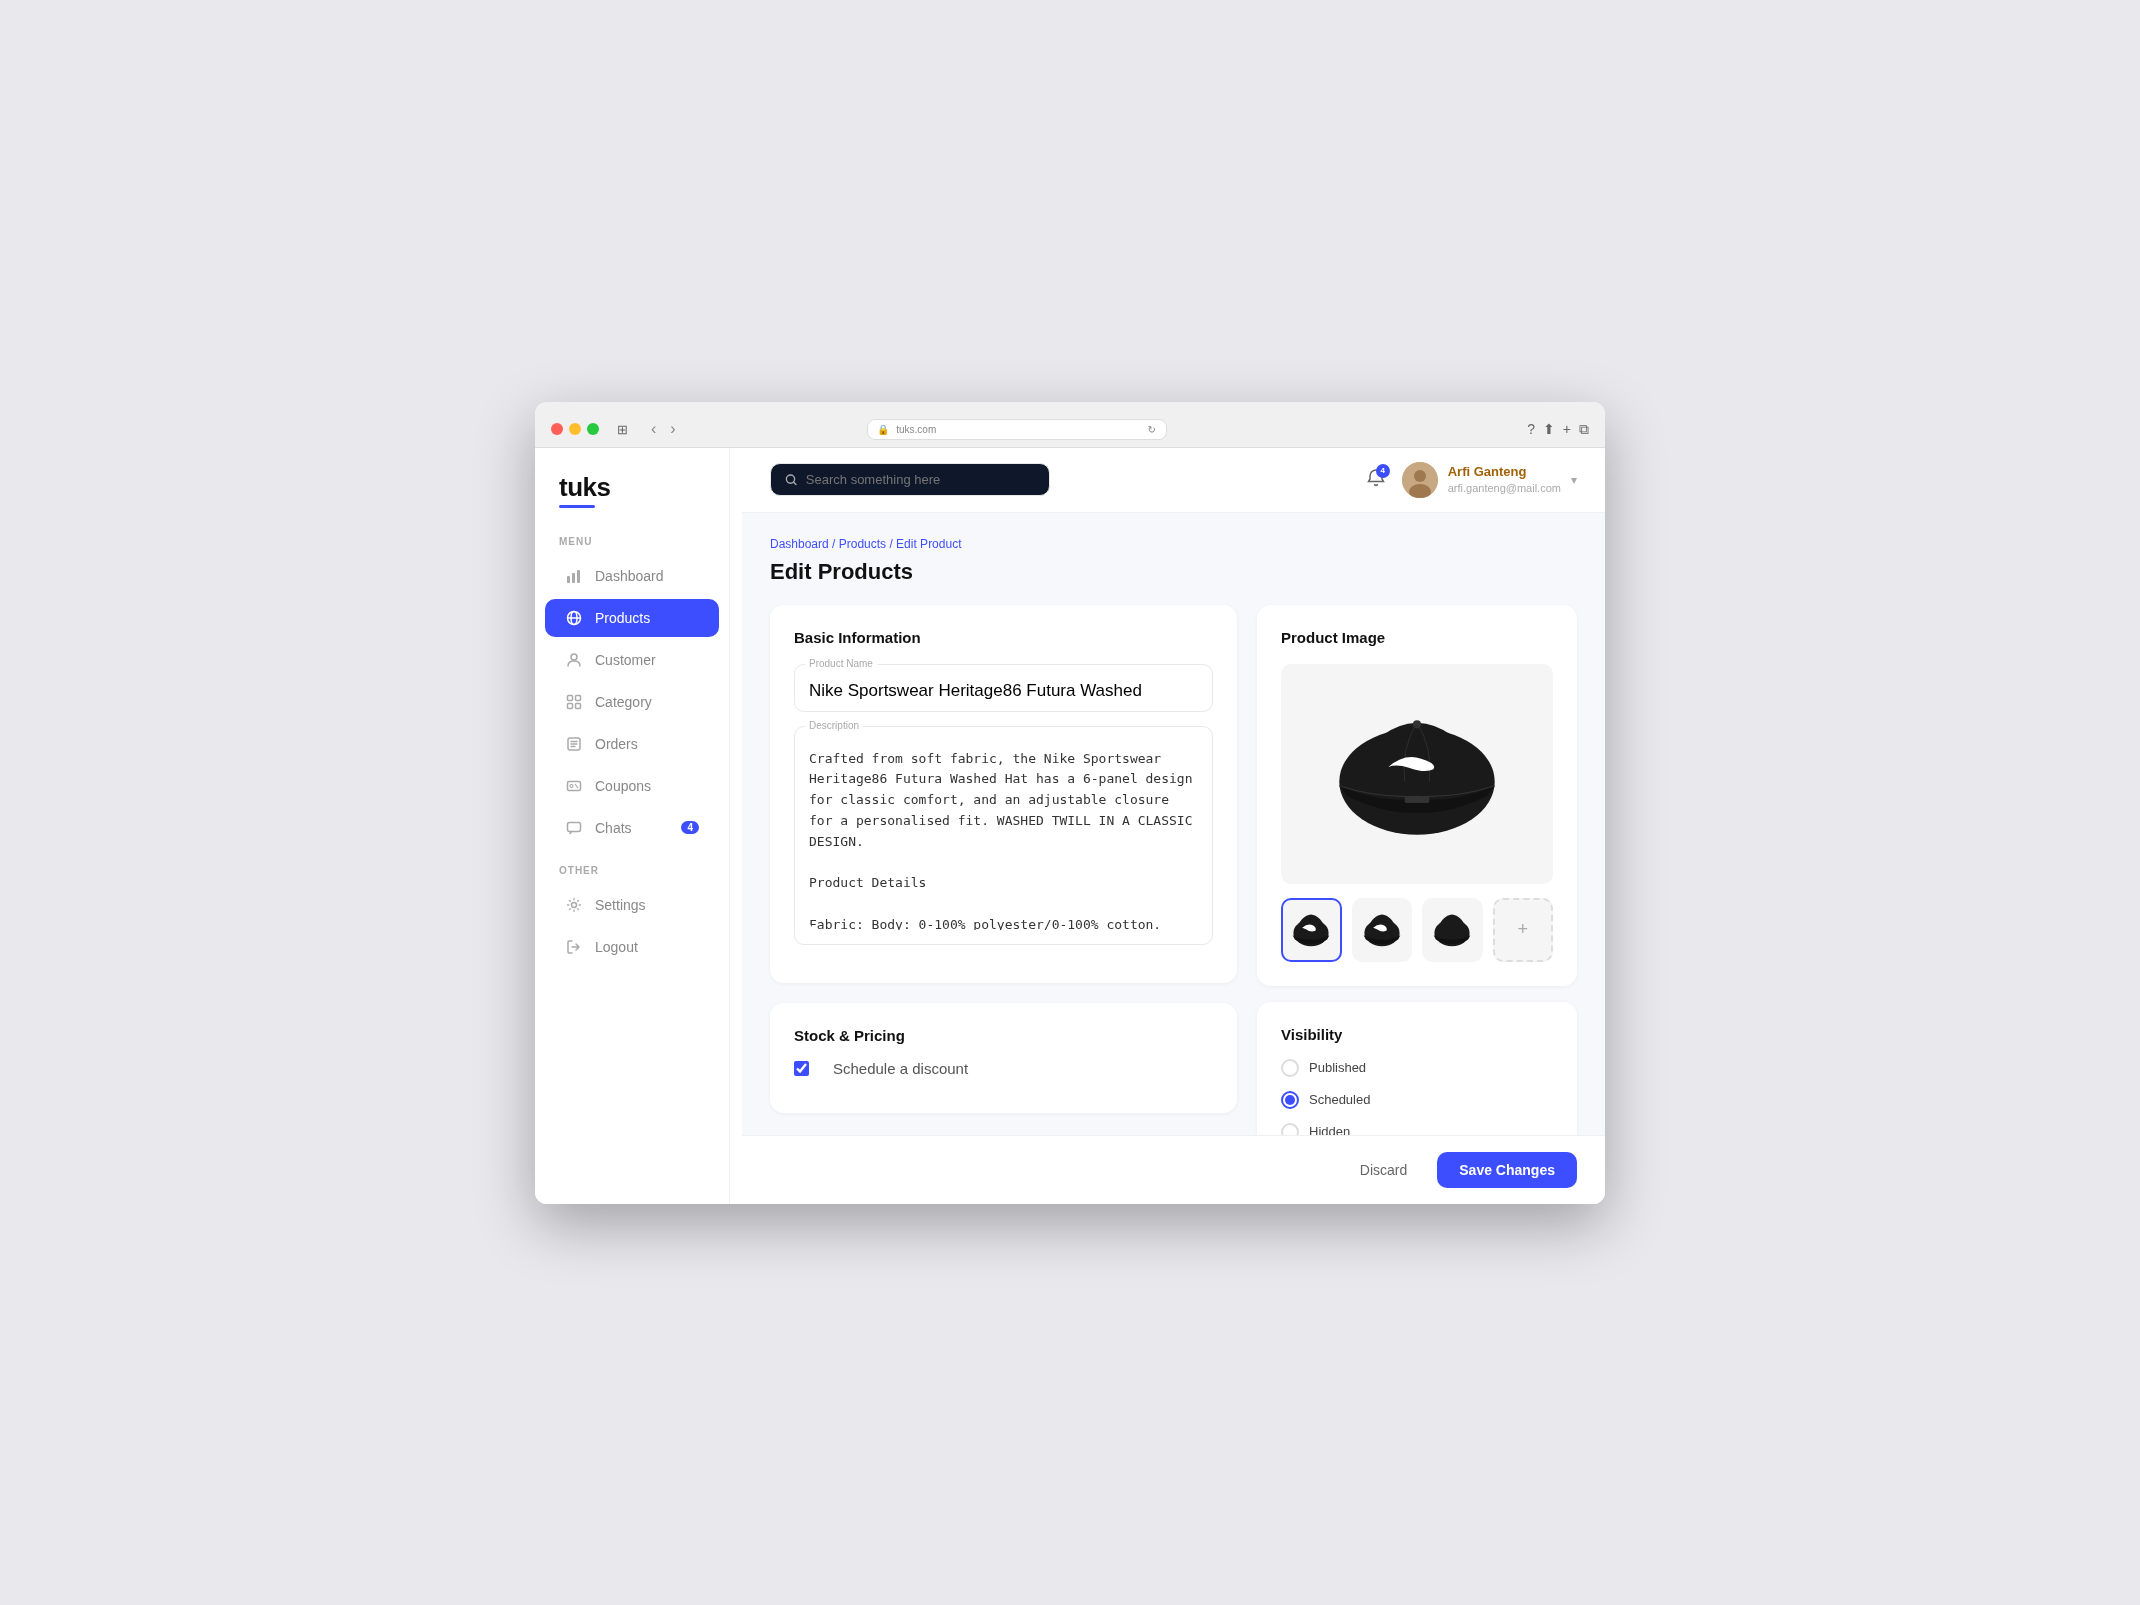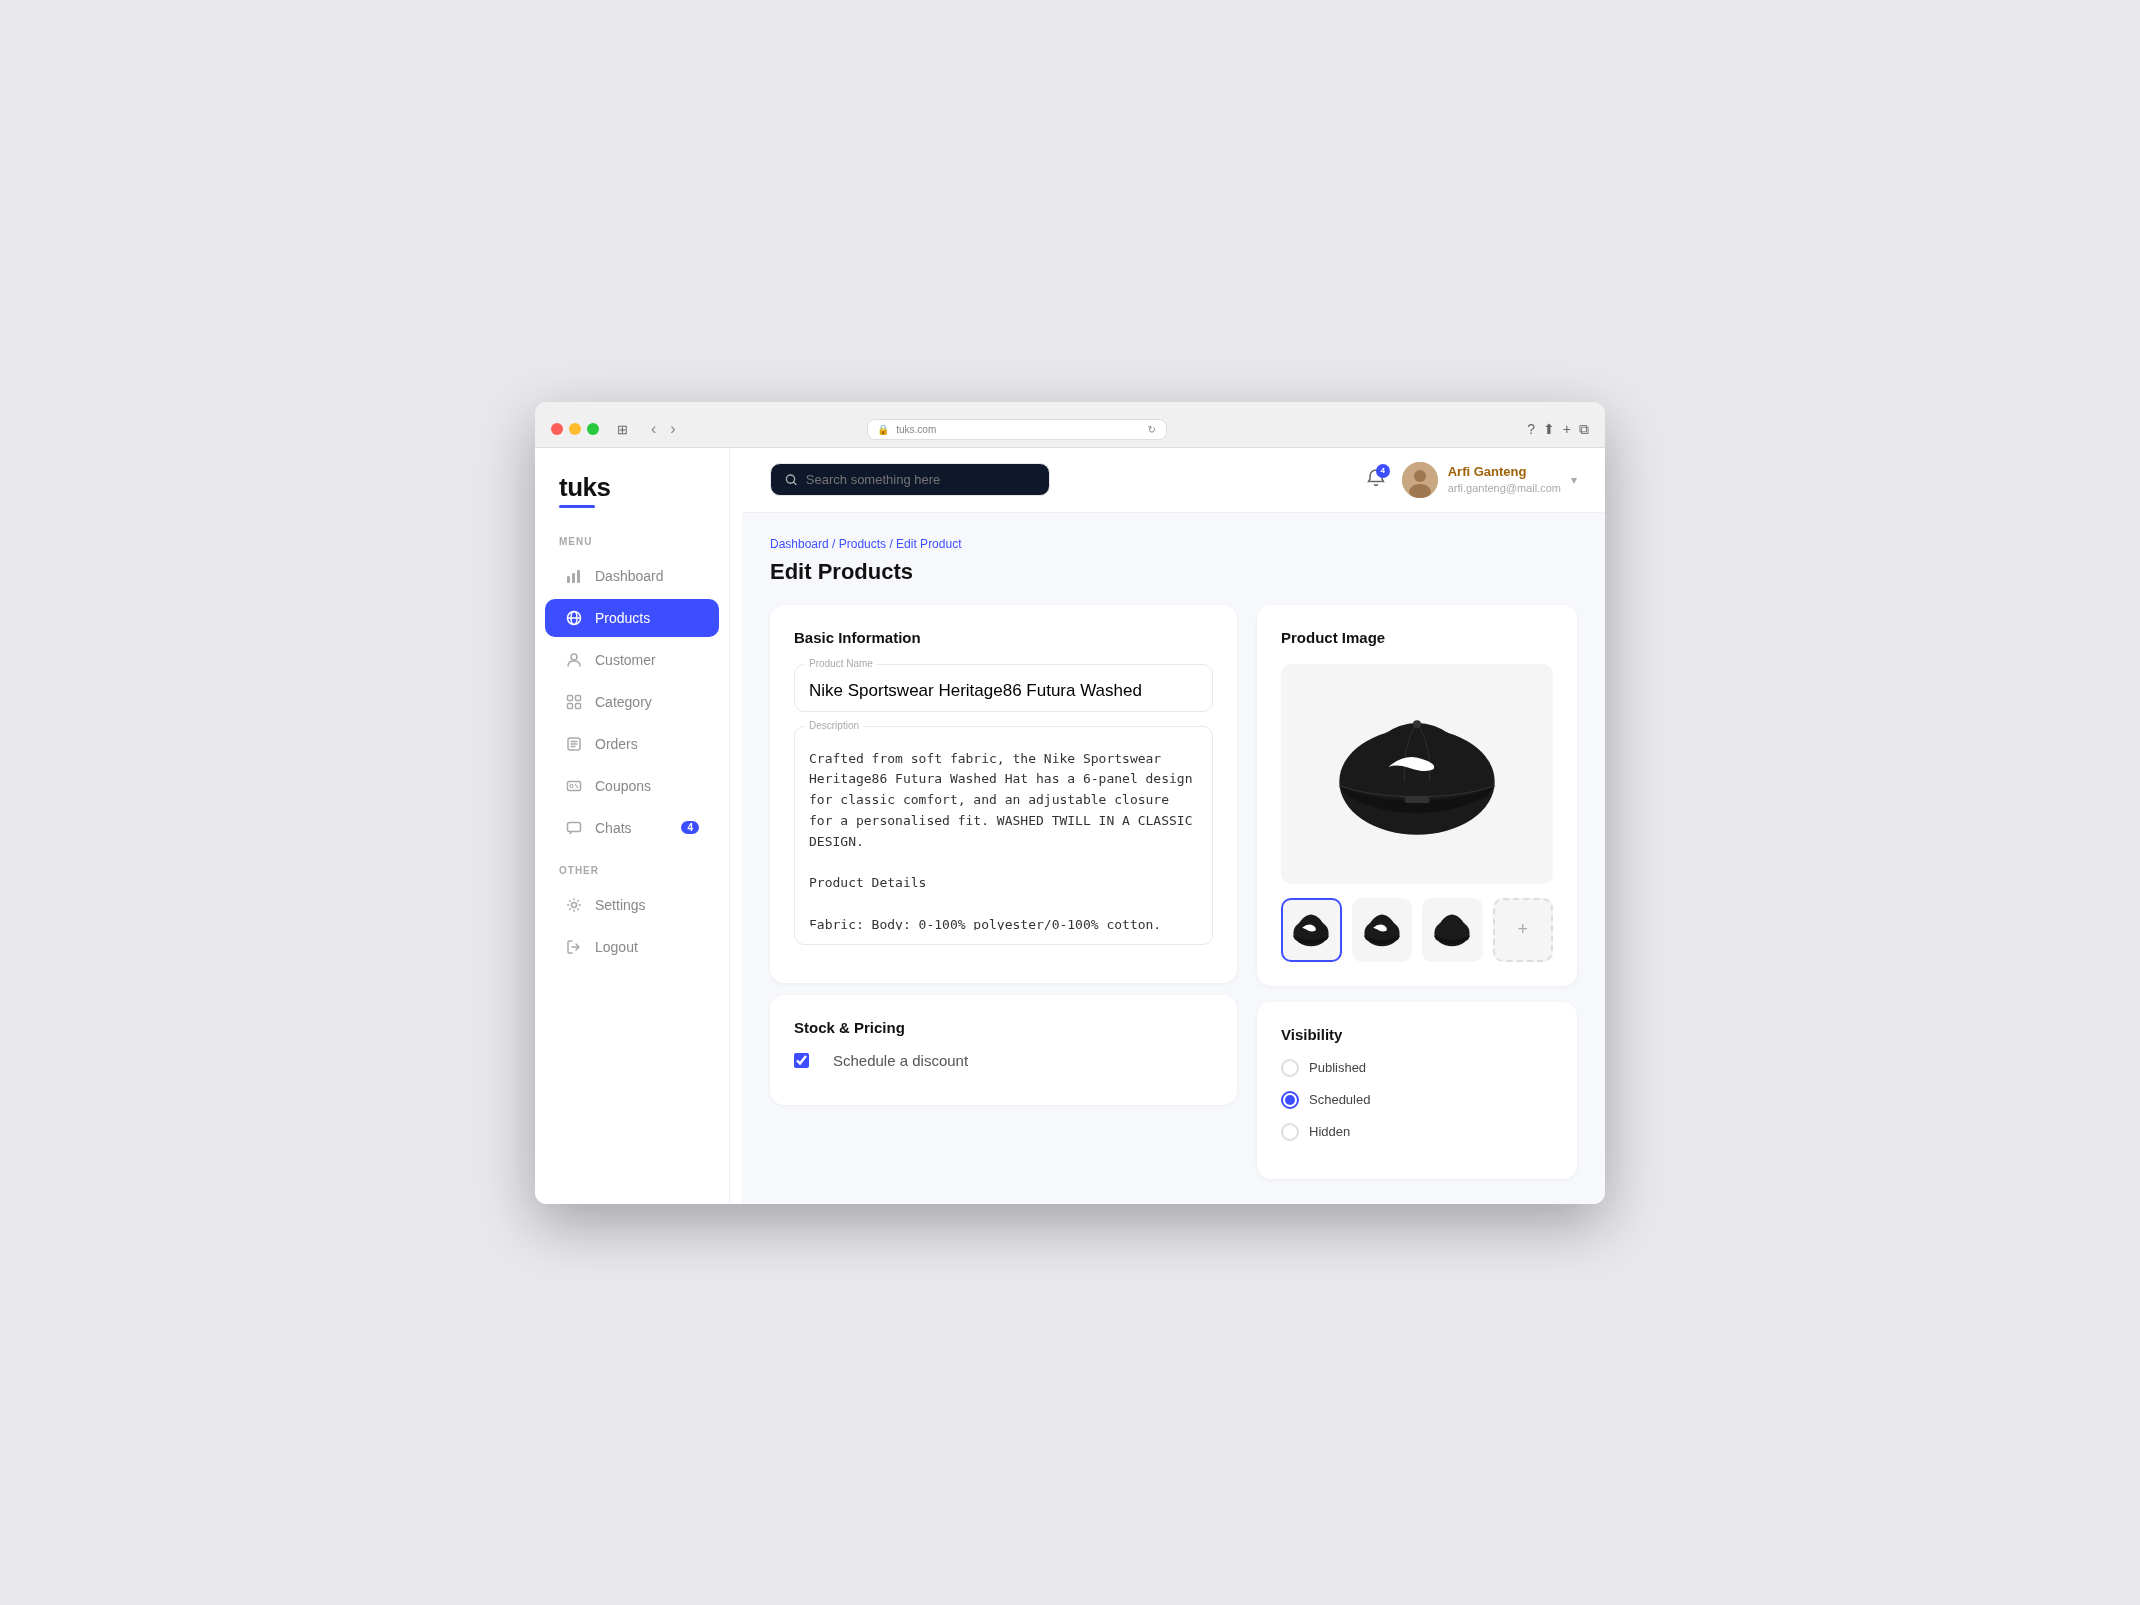--- a/index.html
+++ b/index.html
@@ -592,21 +592,21 @@
           <span>Products</span>
           <span> / </span>
           <span>Edit Product</span>
         </div>
         <div class="page-title">Edit Products</div>
 
         <div class="content-grid">
 
           <div>
 
-            <div class="card" style="margin-bottom:12px">
+            <div class="card" style="margin-bottom:20px">
               <div class="card-title">Basic Information</div>
               <div class="form-field">
                 <div class="field-wrapper">
                   <div class="field-label">Product Name</div>
                   <input class="field-input" style="border: none; padding: 6px 0px 0px; outline: none;" type="text" value="Nike Sportswear Heritage86 Futura Washed">
                 </div>
               </div>
               <div class="form-field">
                 <div class="field-wrapper" style="padding-top:18px">
                   <div class="field-label">Description</div>
@@ -709,15 +709,19 @@
 
               <div class="visibility-option">
                 <div class="radio-btn"></div>
                 <span class="radio-label">Hidden</span>
               </div>
             </div>
           </div>
         </div>
       </div>
 
+      <div class="footer-actions">
+        <button class="btn-discard">Discard</button>
+        <button class="btn-save">Save Changes</button>
+      </div>
     </div>
   </div>
 </div>
 
 </body></html>

